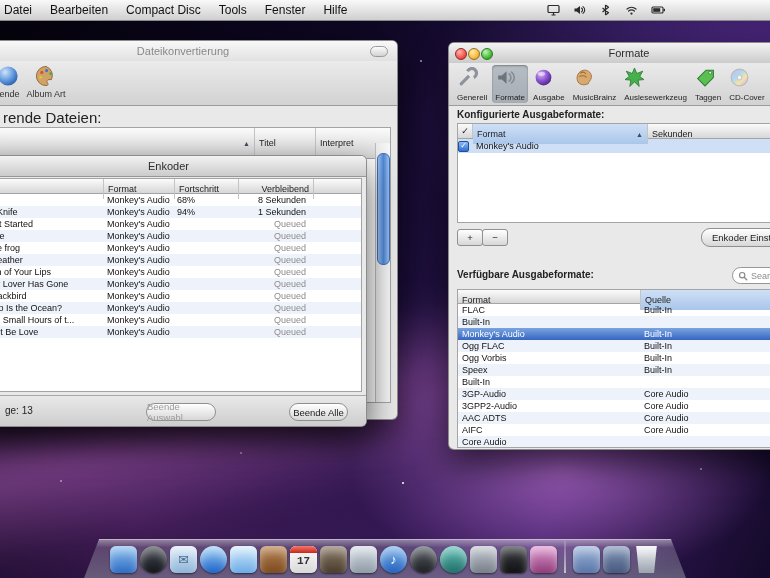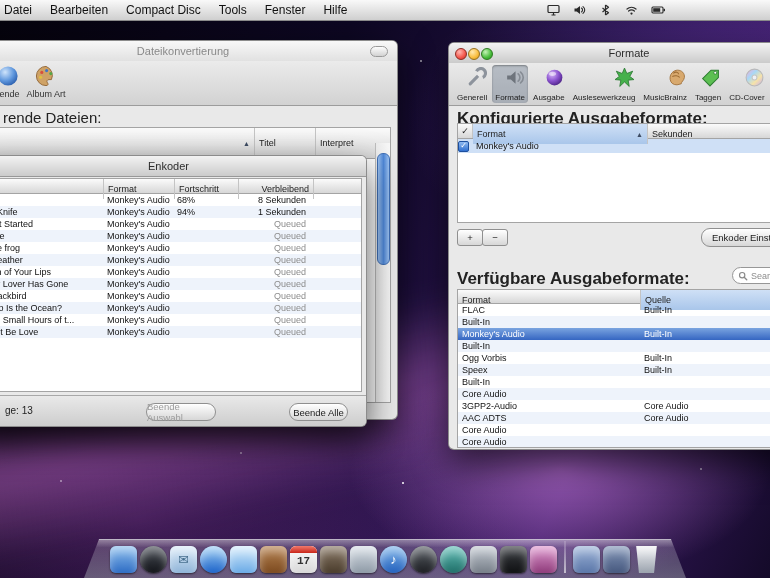--- a/index.html
+++ b/index.html
@@ -94,25 +94,25 @@
   .enc-bottom{position:absolute;left:0;right:0;bottom:0;height:30px;border-radius:0 0 5px 5px;
     background:linear-gradient(#e9e9e9,#cdcdcd);border-top:1px solid #a8a8a8;}
   .enc-status{position:absolute;left:34px;top:9px;font-size:10px;color:#222;}
   #btn-end-sel{left:175px;top:7px;width:68px;height:16px;}
   #btn-end-all{left:318px;top:7px;width:57px;height:16px;}
 
   
   #fmt{left:448px;top:42px;width:360px;height:406px;z-index:2;}
   .fmt-toolbar{position:absolute;top:20px;left:0;right:0;height:40px;display:flex;align-items:flex-start;
     padding:2px 0 0 5px;gap:2px;background:linear-gradient(#eaeaea,#d2d2d2);border-bottom:1px solid #9c9c9c;}
-  .tb-item{display:flex;flex-direction:column;align-items:flex-end;padding:2px 3px 1px;border-radius:4px;}
+  .tb-item{display:flex;flex-direction:column;align-items:flex-start;padding:2px 3px 1px;border-radius:4px;}
   .tb-item.selected{background:rgba(55,75,105,.28);box-shadow:inset 0 1px 2px rgba(0,0,0,.35);}
   .tb-item svg{width:21px;height:21px;}
   .tb-label{font-size:8px;color:#1d1d1d;margin-top:1px;white-space:nowrap;}
-  .fmt-label{position:absolute;font-size:17px;font-weight:bold;color:#222;left:8px;}
+  .fmt-label{position:absolute;font-size:10px;font-weight:bold;color:#222;left:8px;}
   #fmt-label-cfg{top:66px;}
   #fmt-label-avail{top:226px;}
   #cfg-table{left:8px;top:80px;width:344px;height:98px;}
   .cfg-c0{width:14px;justify-content:center;padding:0;}
   .cfg-c1{width:166px;}
   .cfg-c2{flex:1;border-right:none;}
   #cfg-table .tr{height:14px;background:#cfe0f6;}
   .cb{width:9px;height:9px;border-radius:2px;border:1px solid #1d4f9e;
     background:linear-gradient(#8fbaf0,#2f6fd0);color:#fff;font-size:8px;line-height:8px;text-align:center;}
   #btn-add{left:8px;top:186px;width:24px;height:15px;}
@@ -279,30 +279,30 @@
                 <stop offset="1" stop-color="#4e2387"></stop>
               </radialGradient>
             </defs>
             <circle cx="10" cy="10" r="7.5" fill="url(#gpo)"></circle>
             <ellipse cx="8" cy="6.5" rx="3.5" ry="2" fill="rgba(255,255,255,.5)"></ellipse>
           </svg></span>
         <span class="tb-label">Ausgabe</span>
       </div>
       <div class="tb-item">
         <span><svg viewBox="0 0 20 20">
-            <polygon points="10,1 12.2,6.2 17.8,4 15,9 19,12 13.5,12.5 14.5,18.5 10,14.2 5.5,18.5 6.5,12.5 1,12 5,9 2.2,4 7.8,6.2" fill="#46b14c" stroke="#2c7a33" stroke-width="0.8"></polygon>
-          </svg></span>
-        <span class="tb-label">Auslesewerkzeug</span>
-      </div>
-      <div class="tb-item">
-        <span><svg viewBox="0 0 20 20">
             <path d="M4 12 c-1-5 3-9 7-9 4 0 7 3 6.5 7 -0.4 3-3 4-3 6 l-4 1 c-4 0-6-2-6.5-5z" fill="#d8a96e" stroke="#9c6b33" stroke-width="0.8"></path>
             <path d="M7 6 c2-2 5-1 5 1 M6 9 c2-1 6-1 7 1" fill="none" stroke="#9c6b33" stroke-width="1"></path>
           </svg></span>
         <span class="tb-label">MusicBrainz</span>
+      </div>
+      <div class="tb-item">
+        <span><svg viewBox="0 0 20 20">
+            <polygon points="10,1 12.2,6.2 17.8,4 15,9 19,12 13.5,12.5 14.5,18.5 10,14.2 5.5,18.5 6.5,12.5 1,12 5,9 2.2,4 7.8,6.2" fill="#46b14c" stroke="#2c7a33" stroke-width="0.8"></polygon>
+          </svg></span>
+        <span class="tb-label">Auslesewerkzeug</span>
       </div>
       <div class="tb-item">
         <span><svg viewBox="0 0 20 20">
             <path d="M2.5 11 L10.5 3 h7 v7 L9.5 18 Z" fill="#5cbf52" stroke="#2f7d33" stroke-width="1"></path>
             <circle cx="14.5" cy="5.5" r="1.4" fill="#fff" stroke="#2f7d33" stroke-width="0.8"></circle>
           </svg></span>
         <span class="tb-label">Taggen</span>
       </div>
       <div class="tb-item">
         <span><svg viewBox="0 0 20 20">
@@ -372,45 +372,48 @@
           <div class="td av-c2">Built-In</div>
         </div>
         <div class="tr stripe">
           <div class="td av-c2">Built-In</div>
         </div>
         <div class="tr selected">
           <div class="td av-c1">Monkey's Audio</div>
           <div class="td av-c2">Built-In</div>
         </div>
         <div class="tr stripe">
+          <div class="td av-c1">Ogg FLAC</div>
           <div class="td av-c2">Built-In</div>
         </div>
         <div class="tr">
           <div class="td av-c1">Ogg Vorbis</div>
           <div class="td av-c2">Built-In</div>
         </div>
         <div class="tr stripe">
           <div class="td av-c1">Speex</div>
           <div class="td av-c2">Built-In</div>
         </div>
         <div class="tr">
           <div class="td av-c2">Built-In</div>
         </div>
         <div class="tr stripe">
+          <div class="td av-c1">3GP-Audio</div>
           <div class="td av-c2">Core Audio</div>
         </div>
         <div class="tr">
           <div class="td av-c1">3GPP2-Audio</div>
           <div class="td av-c2">Core Audio</div>
         </div>
         <div class="tr stripe">
           <div class="td av-c1">AAC ADTS</div>
           <div class="td av-c2">Core Audio</div>
         </div>
         <div class="tr">
+          <div class="td av-c1">AIFC</div>
           <div class="td av-c2">Core Audio</div>
         </div>
         <div class="tr stripe">
           <div class="td av-c2">Core Audio</div>
         </div>
       </div>
   </div>
 </div>
 
 <div class="window" id="enc">

